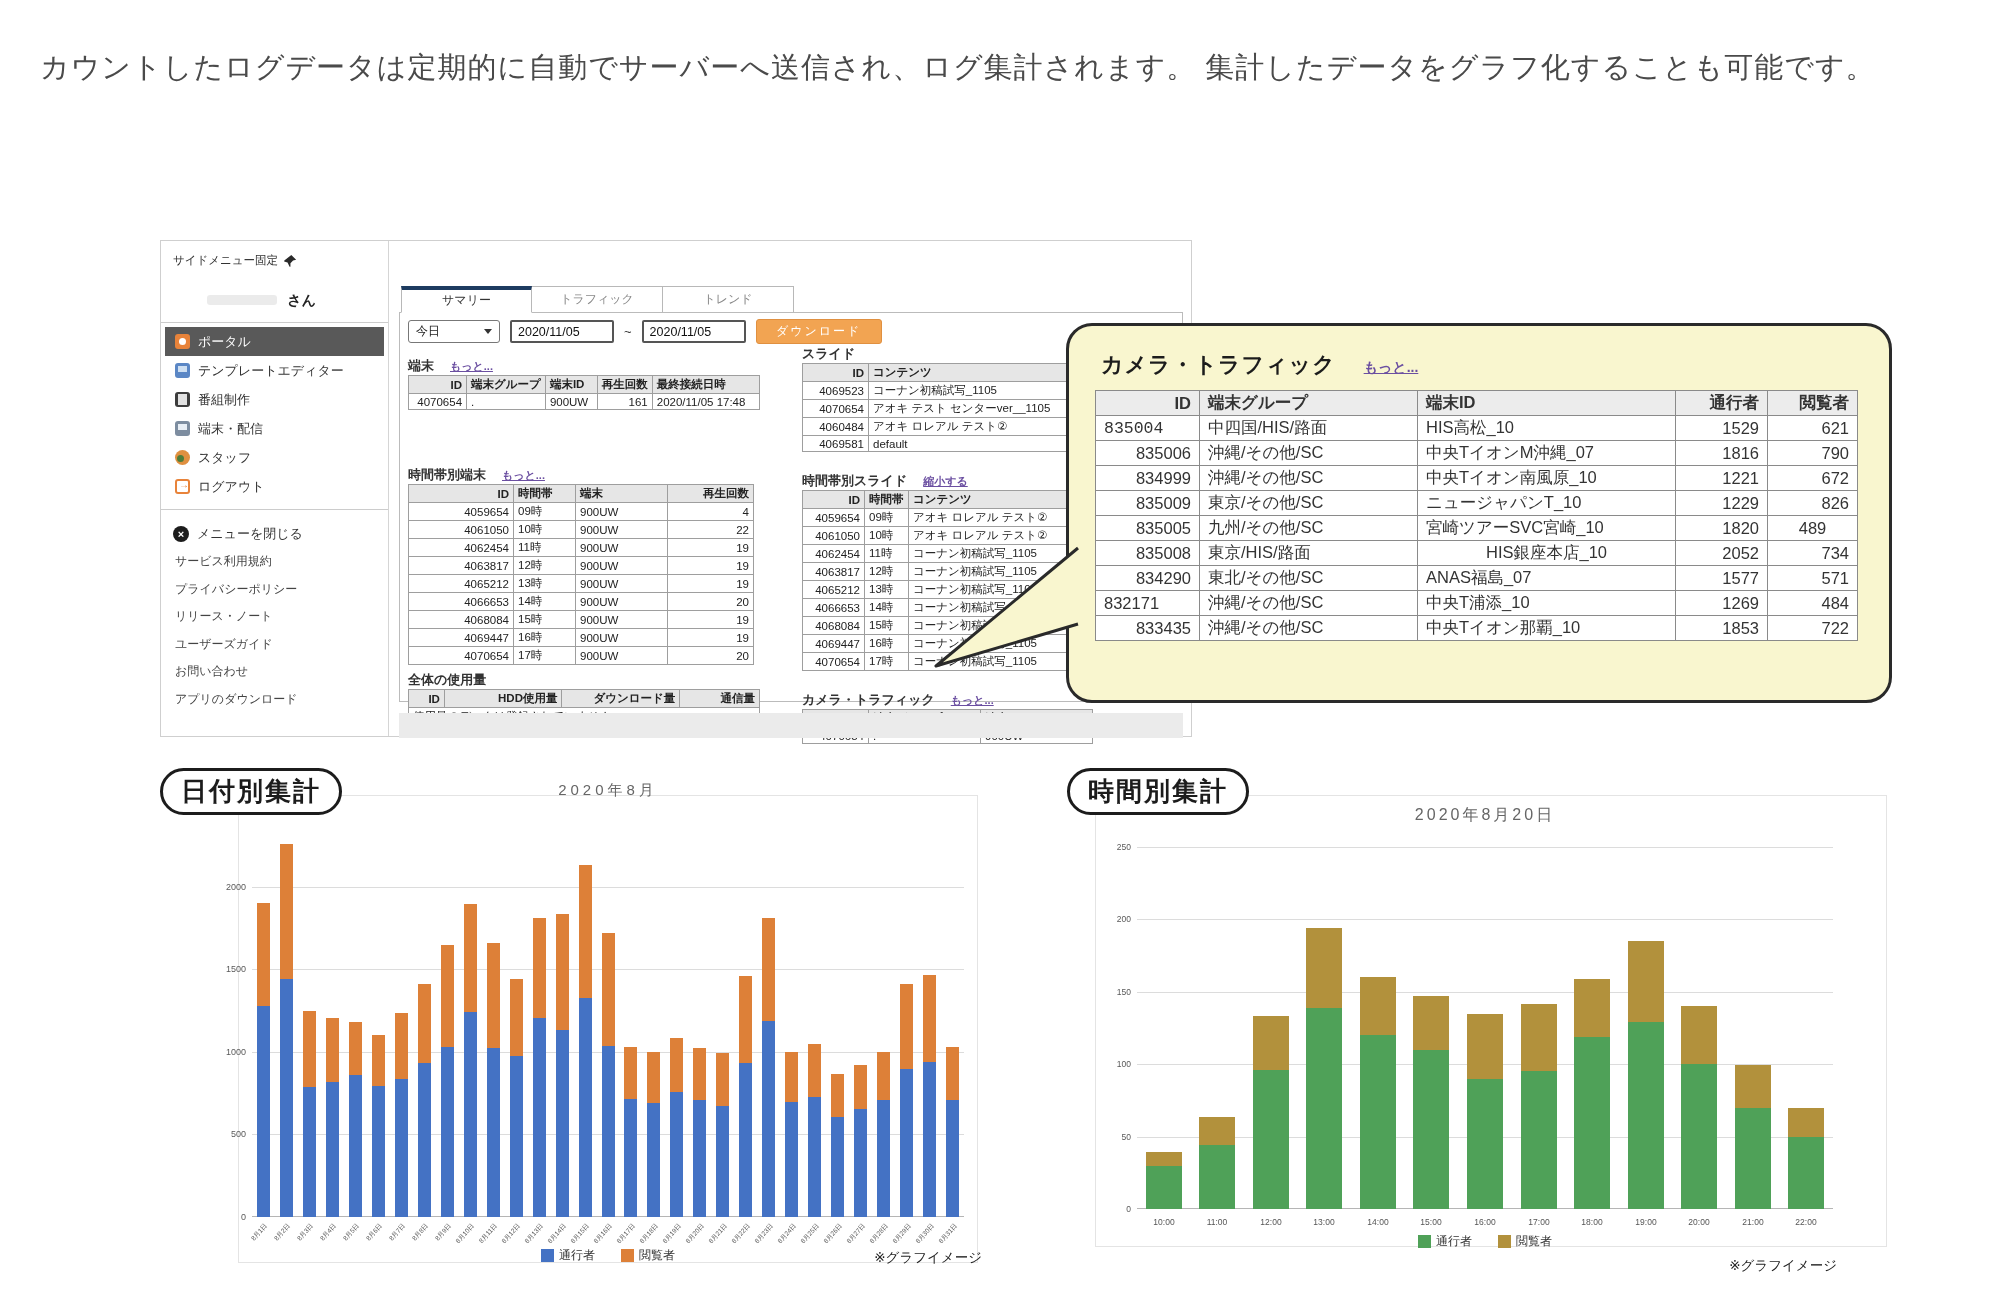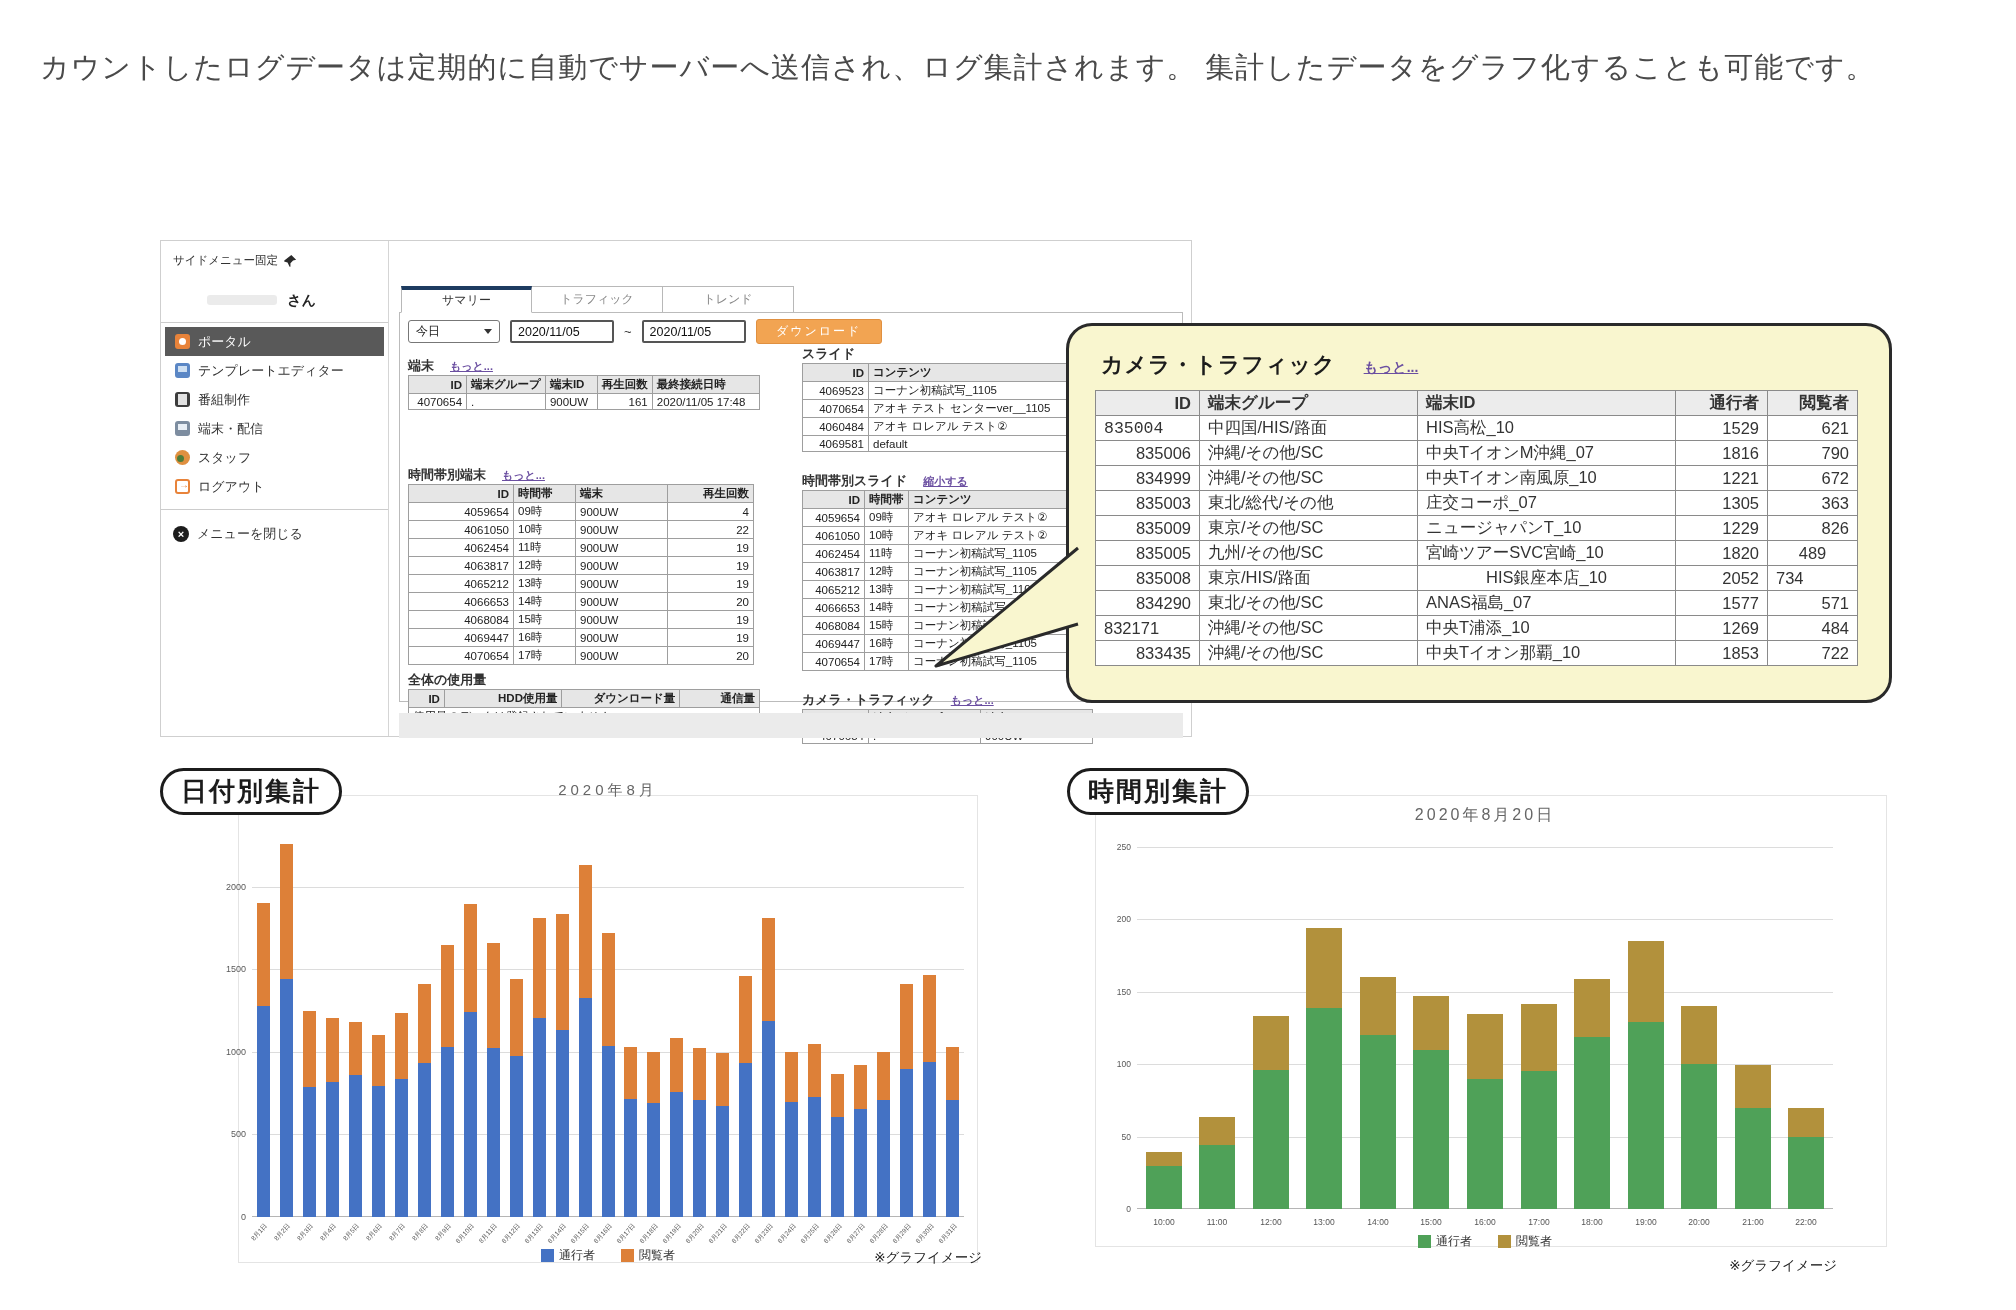--- a/index.html
+++ b/index.html
@@ -154,20 +154,28 @@
         <div class="menu-item">
           <span class="mi i-logout"></span>
           <span>ログアウト</span>
         </div>
       </nav>
       <hr class="side-hr2">
       <div class="menu-close">
         <span class="x-circle">×</span>
         <span>メニューを閉じる</span>
       </div>
+      <div class="side-links">
+        <div>サービス利用規約</div>
+        <div>プライバシーポリシー</div>
+        <div>リリース・ノート</div>
+        <div>ユーザーズガイド</div>
+        <div>お問い合わせ</div>
+        <div>アプリのダウンロード</div>
+      </div>
     </aside>
 
     <section class="main">
       <div class="tabs">
         <div class="tab active">サマリー</div>
         <div class="tab">トラフィック</div>
         <div class="tab">トレンド</div>
       </div>
 
       <div class="content-box">
@@ -481,46 +489,39 @@
               <td style="text-align: right;">790</td>
             </tr>
             <tr>
               <td style="text-align: right;">834999</td>
               <td style="text-align: left;">沖縄/その他/SC</td>
               <td style="text-align: left;">中央Tイオン南風原_10</td>
               <td style="text-align: right;">1221</td>
               <td style="text-align: right;">672</td>
             </tr>
             <tr>
-              <td style="text-align: right;">835003</td>
-              <td style="text-align: left;">東北/総代/その他</td>
-              <td style="text-align: left;">庄交コーポ_07</td>
-              <td style="text-align: right;">1305</td>
-              <td style="text-align: right;">363</td>
-            </tr>
-            <tr>
               <td style="text-align: right;">835009</td>
               <td style="text-align: left;">東京/その他/SC</td>
               <td style="text-align: left;">ニュージャパンT_10</td>
               <td style="text-align: right;">1229</td>
               <td style="text-align: right;">826</td>
             </tr>
             <tr>
               <td style="text-align: right;">835005</td>
               <td style="text-align: left;">九州/その他/SC</td>
               <td style="text-align: left;">宮崎ツアーSVC宮崎_10</td>
               <td style="text-align: right;">1820</td>
               <td style="text-align: center;">489</td>
             </tr>
             <tr>
               <td style="text-align: right;">835008</td>
               <td style="text-align: left;">東京/HIS/路面</td>
               <td style="text-align: center;">HIS銀座本店_10</td>
               <td style="text-align: right;">2052</td>
-              <td style="text-align: left;">734</td>
+              <td style="text-align: right;">734</td>
             </tr>
             <tr>
               <td style="text-align: right;">834290</td>
               <td style="text-align: left;">東北/その他/SC</td>
               <td style="text-align: left;">ANAS福島_07</td>
               <td style="text-align: right;">1577</td>
               <td style="text-align: right;">571</td>
             </tr>
             <tr>
               <td style=" margin-left: 16px;">832171</td>

